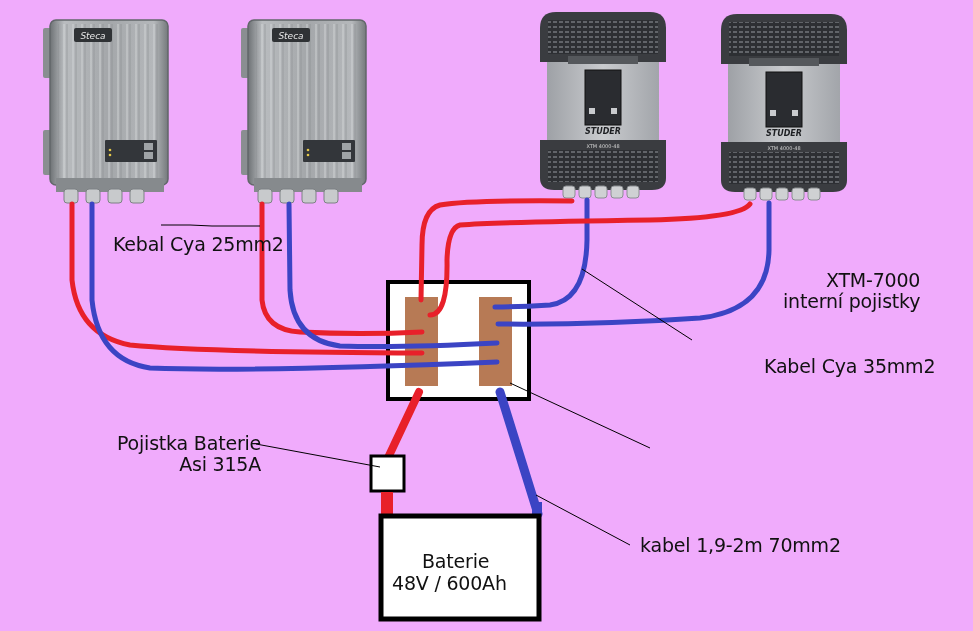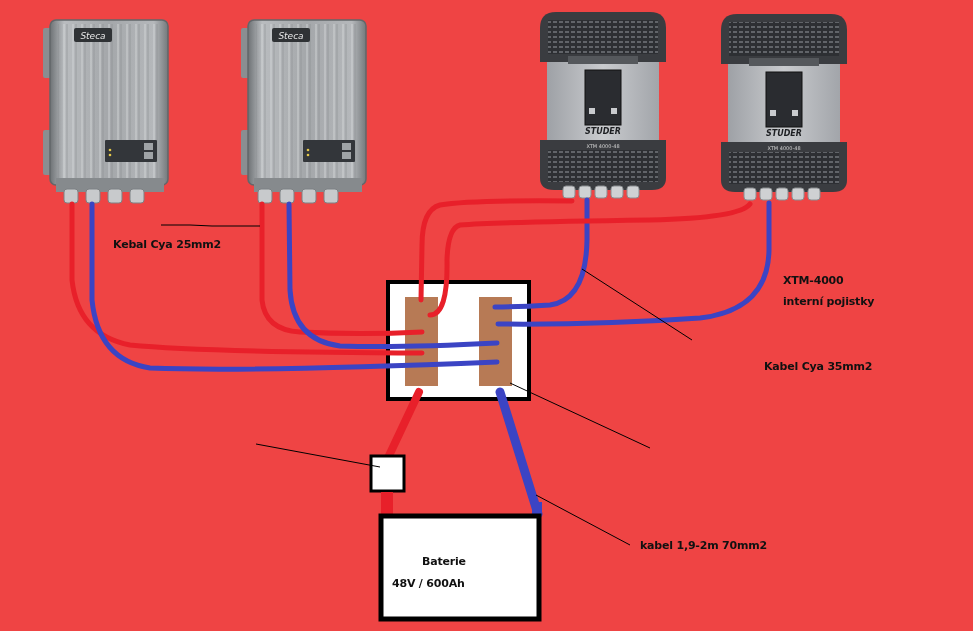--- a/index.html
+++ b/index.html
@@ -1,18 +1,18 @@
 <!DOCTYPE html>
 <html><head>
 <meta charset="utf-8">
 <style>
   html,body{margin:0;padding:0;background:#ffffff;}
-  #canvas{position:relative;width:973px;height:631px;overflow:hidden;background:#ef4444;font-family:"DejaVu Sans","Liberation Sans",sans-serif;}
+  #canvas{position:relative;width:973px;height:631px;overflow:hidden;background:#f0abfc;font-family:"DejaVu Sans","Liberation Sans",sans-serif;}
   svg{position:absolute;left:0;top:0;}
-  .lbl{position:absolute;font-weight:bold;font-size:11px;color:#111;line-height:21px;white-space:nowrap;letter-spacing:-0.2px;}
+  .lbl{position:absolute;font-weight:normal;font-size:19px;color:#111;line-height:21px;white-space:nowrap;letter-spacing:-0.2px;text-align:right;}
   .lbl div{display:block;}
 </style>
 </head>
 <body>
 
 <div id="canvas">
 <svg width="973" height="631" viewBox="0 0 973 631">
   <defs>
     <linearGradient id="alu" x1="0" x2="1" y1="0" y2="0">
       <stop offset="0" stop-color="#6e7275"></stop>
@@ -155,27 +155,31 @@
     <path d="M582 269 L692 340"></path>
     <path d="M510 383 L650 448"></path>
     <path d="M536 495 L630 545"></path>
     <path d="M256 444 L380 467"></path>
   </g>
 </svg>
 
 <div class="lbl" style="left:113px;top:234px;">Kebal Cya 25mm2</div>
 
 <div class="lbl" style="left:783px;top:270px;">
-  <div>XTM-4000</div>
+  <div>XTM-7000</div>
   <div>interní pojistky</div>
 </div>
 
 <div class="lbl" style="left:740px;top:356px;margin-left:24px;">Kabel Cya 35mm2</div>
 
 <div class="lbl" style="left:657px;top:434px;">
 </div>
 
+<div class="lbl" style="left:117px;top:433px;">
+  <div>Pojistka Baterie</div>
+  <div>Asi 315A</div>
+</div>
 
 <div class="lbl" style="left:640px;top:535px;">kabel 1,9-2m 70mm2</div>
 
 <div class="lbl" style="left:422px;top:551px;">Baterie</div>
 <div class="lbl" style="left:392px;top:573px;">48V / 600Ah</div>
 </div>
 
 </body></html>

